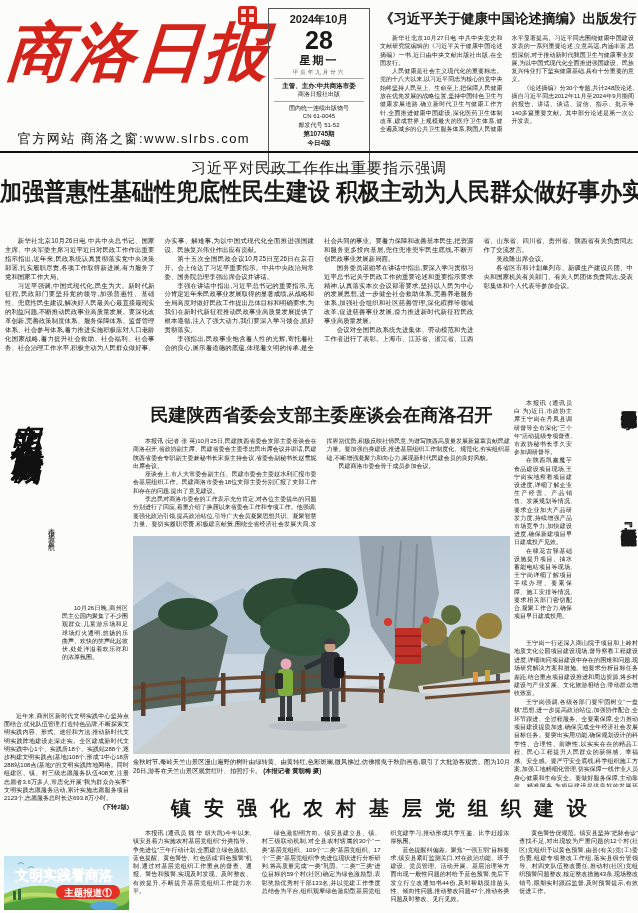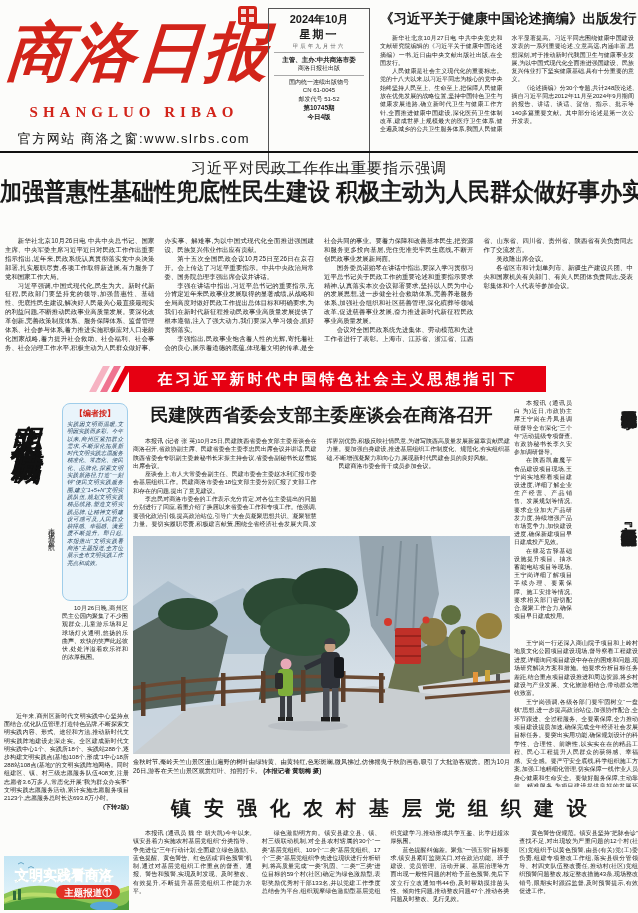--- a/index.html
+++ b/index.html
@@ -92,25 +92,25 @@
 
   <div class="masthead-logo">
     <div class="logo-chars">商洛日报</div>
   </div>
   <div class="logo-seal">
     <i style="left:3px;top:3px;width:5px;height:5px;"></i>
     <i style="left:11px;top:3px;width:5px;height:5px;"></i>
     <i style="left:3px;top:11px;width:5px;height:5px;"></i>
     <i style="left:11px;top:11px;width:5px;height:5px;"></i>
   </div>
-  <div class="logo-pinyin">SHANGLUO RIBAO</div>
   <div class="website-line">官方网站 商洛之窗:www.slrbs.com</div>
 
   <div class="info-box">
     <div class="ib-month">2024年10月</div>
+    <div class="ib-day">28</div>
     <div class="ib-week">星期一</div>
     <div class="ib-lunar">甲辰年九月廿六</div>
     <div class="ib-sec">
       <div class="ib-bold">主管、主办:中共商洛市委</div>
       <div class="ib-small">商洛日报社出版</div>
     </div>
     <div class="ib-sec">
       <div class="ib-small">国内统一连续出版物号</div>
       <div class="ib-small">CN 61-0045</div>
       <div class="ib-small">邮发代号 51-52</div>
@@ -137,36 +137,24 @@
       <p>习近平强调,中国式现代化,民生为大。新时代新征程,民政部门要坚持党的领导,加强普惠性、基础性、兜底性民生建设,解决好人民最关心最直接最现实的利益问题,不断推动民政事业高质量发展。要深化改革创新,完善政策制度体系、服务保障体系、监督管理体系、社会参与体系,着力推进实施积极应对人口老龄化国家战略,着力提升社会救助、社会福利、社会事务、社会治理工作水平,积极主动为人民群众做好事、办实事、解难事,为以中国式现代化全面推进强国建设、民族复兴伟业作出应有贡献。</p>
       <p>第十五次全国民政会议10月25日至26日在京召开。会上传达了习近平重要指示。中共中央政治局常委、国务院总理李强出席会议并讲话。</p>
       <p>李强在讲话中指出,习近平总书记的重要指示,充分肯定近年来民政事业发展取得的显著成绩,从战略和全局高度对做好民政工作提出总体目标和明确要求,为我们在新时代新征程推动民政事业高质量发展提供了根本遵循,注入了强大动力,我们要深入学习领会,抓好贯彻落实。</p>
       <p>李强指出,民政事业饱含着人性的光辉,寄托着社会的良心,展示着道德的底蕴,体现着文明的传承,是全社会共同的事业。要着力保障和改善基本民生,把资源和服务更多投向基层,兜住兜准兜牢民生底线,不断开创民政事业发展新局面。</p>
       <p>国务委员谌贻琴在讲话中指出,要深入学习贯彻习近平总书记关于民政工作的重要论述和重要指示要求精神,认真落实本次会议部署要求,坚持以人民为中心的发展思想,进一步健全社会救助体系,完善养老服务体系,加强社会组织和社区慈善管理,深化殡葬等领域改革,促进慈善事业发展,奋力推进新时代新征程民政事业高质量发展。</p>
       <p>会议对全国民政系统先进集体、劳动模范和先进工作者进行了表彰。上海市、江苏省、浙江省、江西省、山东省、四川省、贵州省、陕西省有关负责同志作了交流发言。</p>
       <p>吴政隆出席会议。</p>
       <p>各省区市和计划单列市、新疆生产建设兵团、中央和国家机关有关部门、有关人民团体负责同志,受表彰集体和个人代表等参加会议。</p>
     </div>
 
-  <div class="theme-banner">
-    <div class="tb-stripes">
-      <i style="background:#f6b3c2;"></i>
-        <i style="background:#ef7490;"></i>
-        <i style="background:#e60012;"></i>
-    </div>
-    <div class="tb-bar">在习近平新时代中国特色社会主义思想指引下</div>
-  </div>
 
   <div class="v-title">文明沁人心 温暖满鹤城</div>
   <div class="v-byline">本报记者 贾军航</div>
 
-  <div class="editor-box">
-    <div class="editor-label">【编者按】</div>
-    <div class="editor-text">实践因文明而温暖,文明因实践而多彩。今年以来,商州区紧扣群众需求,不断深化拓展新时代文明实践志愿服务精准化、常态化、便民化、品牌化,探索文明实践新路径,打造“一刻钟”便民文明实践服务圈,建立“1+5+N”文明实践队伍,规划文明实践精品线路,塑造文明实践品牌,让精神文明建设可感可及,人民群众获得感、幸福感、满意度不断提升。即日起,本报推出“文明实践看商洛”主题报道,全方位展示全市文明实践工作亮点和成效。</div>
-  </div>
 
   <div class="left-narrow body-text">
       <p>10月26日晚,商州区民主公园内聚集了不少围观群众,儿童游乐场和足球场灯火通明,悠扬的乐曲声、欢快的笑声此起彼伏,处处洋溢着欢乐祥和的浓厚氛围。</p>
     </div>
   <div class="left-wide body-text">
     <span><p>近年来,商州区新时代文明实践中心坚持点面结合,优化队伍管理,打造特色品牌,不断探索文明实践内容、形式、途径和方法,推动新时代文明实践阵地建设走深走实。全区建成新时代文明实践中心1个、实践所18个、实践站288个,逐步构建文明实践点(基地)108个,形成“1中心18所288站108点(基地)”的文明实践阵地网络。同时组建区、镇、村三级志愿服务队伍408支,注册志愿者3.6万多人,常态化开展“我为群众办实事”文明实践志愿服务活动,累计实施志愿服务项目2123个,志愿服务总时长达693.8万小时。</p></span>
     <div class="continuation">(下转2版)</div>
   </div>
 
   <div class="series-banner">

